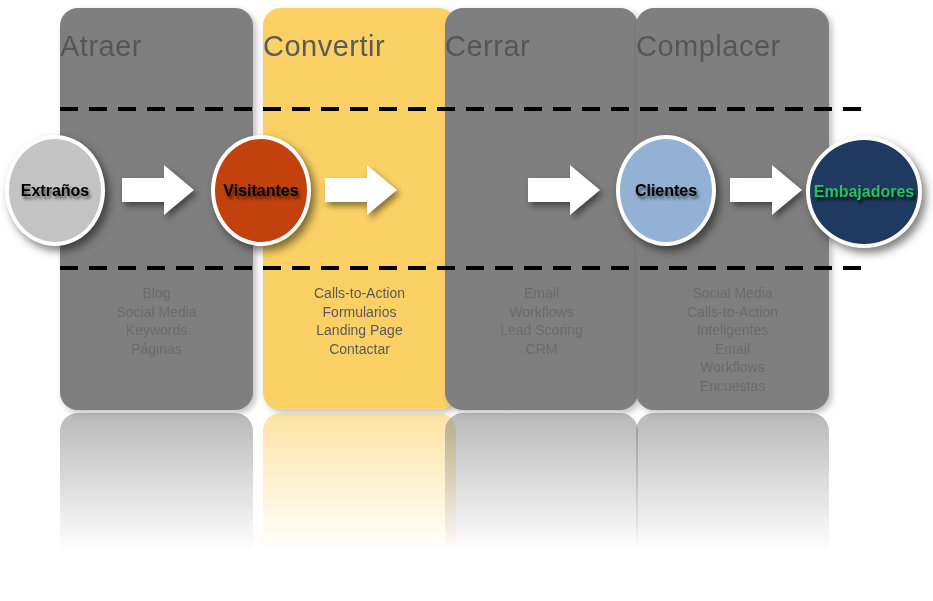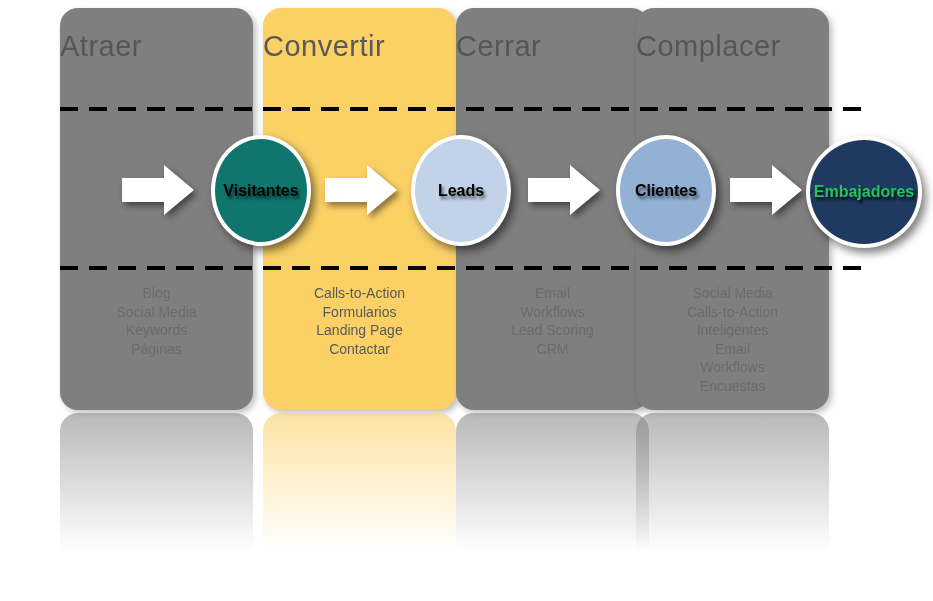--- a/index.html
+++ b/index.html
@@ -18,21 +18,21 @@
   .stage-col {
     position: absolute;
     top: 8px;
     width: 193px;
     height: 402px;
     border-radius: 18px;
     box-shadow: 3px 3px 6px rgba(0,0,0,0.25);
   }
   .col-1 { left: 60px; }
   .col-2 { left: 263px; }
-  .col-3 { left: 456px; }
+  .col-3 { left: 445px; }
   .col-4 { left: 636px; }
 
   .stage-title {
     margin-top: 22px;
     text-align: left;
     font-size: 29px;
     letter-spacing: 0.5px;
     color: #565656;
   }
   .col-2 .stage-title { color: #595959; }
@@ -174,25 +174,25 @@
   <svg class="flow-arrow a-2" viewBox="0 0 72 56">
     <polygon points="0,16 42,16 42,3 72,28 42,53 42,40 0,40" fill="#ffffff"></polygon>
   </svg>
   <svg class="flow-arrow a-3" viewBox="0 0 72 56">
     <polygon points="0,16 42,16 42,3 72,28 42,53 42,40 0,40" fill="#ffffff"></polygon>
   </svg>
   <svg class="flow-arrow a-4" viewBox="0 0 72 56">
     <polygon points="0,16 42,16 42,3 72,28 42,53 42,40 0,40" fill="#ffffff"></polygon>
   </svg>
 
-  <div class="persona p-2" style="background-color: #0f766e; align-items: center;">
+  <div class="persona p-1" style="background-color: rgb(195, 195, 195);">
+    <span class="persona-label" style="color: rgb(0, 0, 0);">Extraños</span>
+  </div>
+  <div class="persona p-2" style="background-color: #c2410c; align-items: center;">
     <span class="persona-label" style="color: rgb(0, 0, 0);">Visitantes</span>
-  </div>
-  <div class="persona p-3" style="background-color: rgb(194, 210, 232);">
-    <span class="persona-label" style="color: rgb(0, 0, 0);">Leads</span>
   </div>
   <div class="persona p-4" style="background-color: rgb(146, 177, 213);">
     <span class="persona-label" style="color: rgb(0, 0, 0);">Clientes</span>
   </div>
   <div class="persona p-5" style="background-color: rgb(31, 58, 96);">
     <span class="persona-label" style="color: #22c55e;">Embajadores</span>
   </div>
 
 </div>
 

